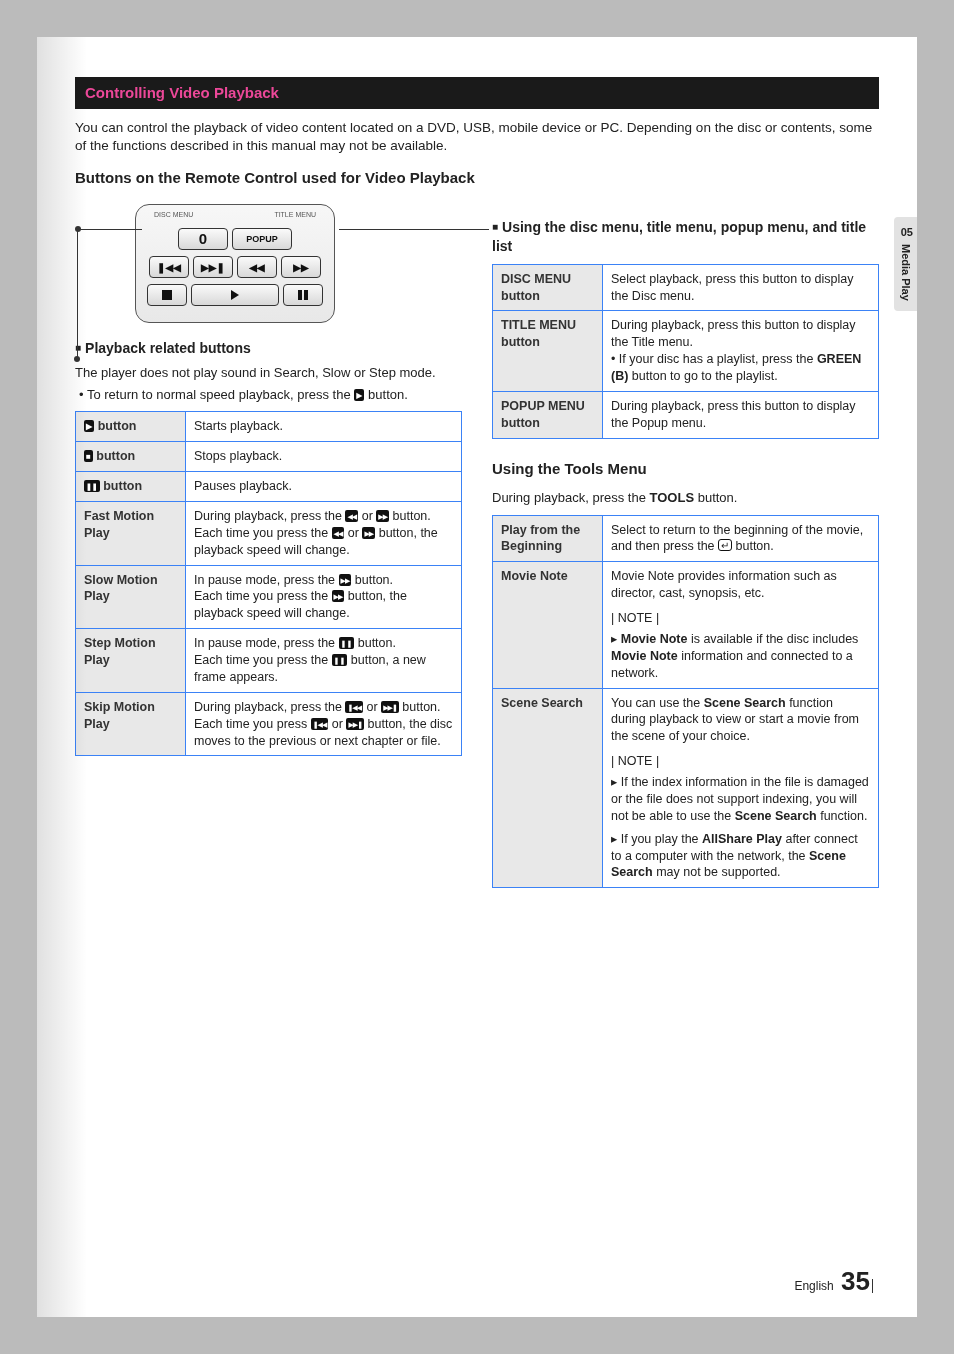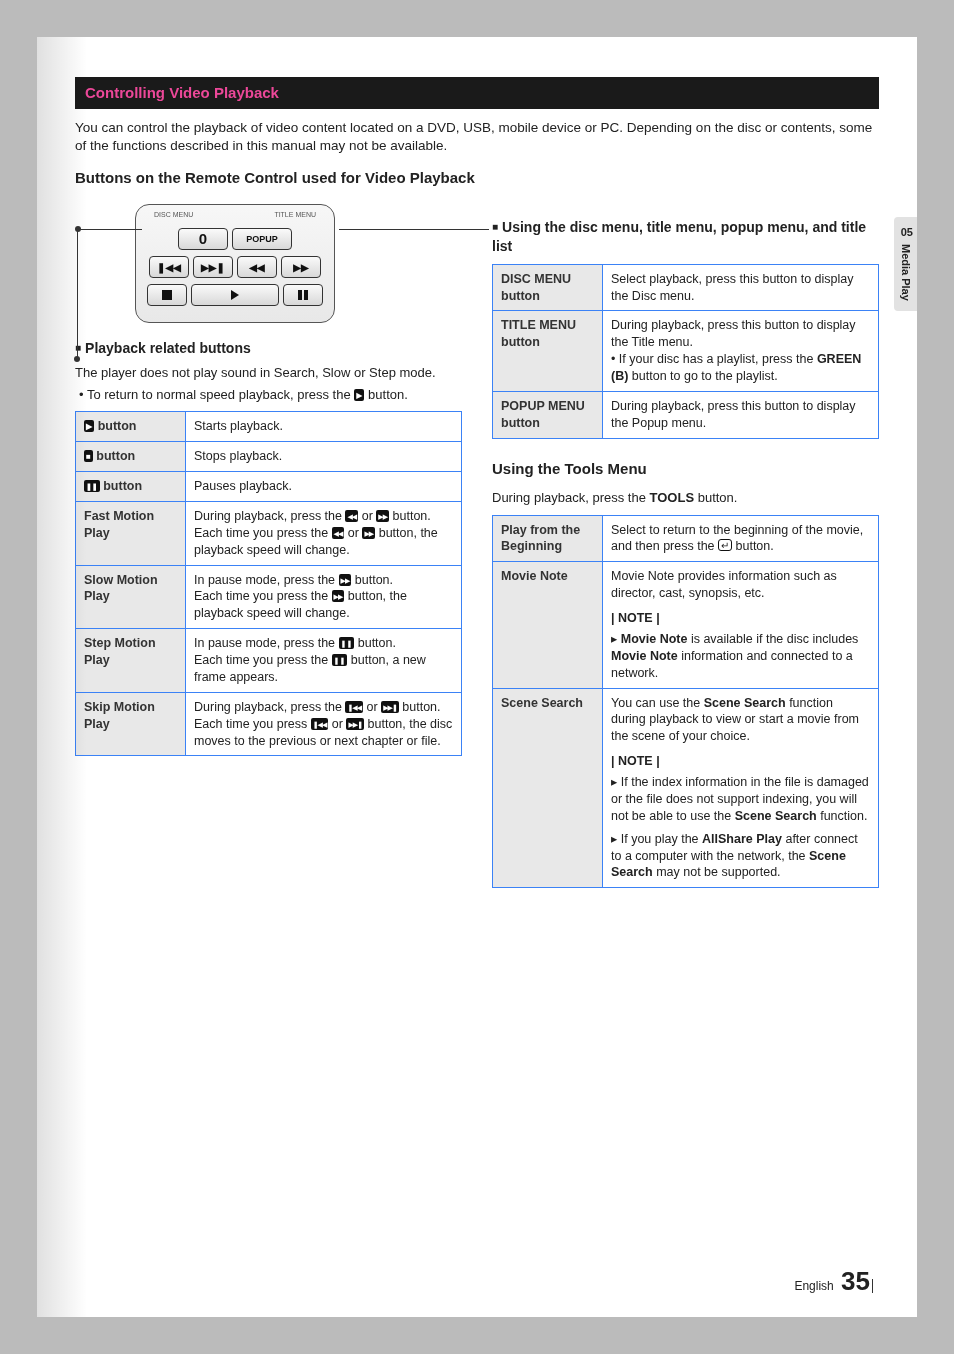--- a/index.html
+++ b/index.html
@@ -151,21 +151,21 @@
     position:relative;
     vertical-align:-1px;
   }
   .icon-enter::after{
     content:"↵";
     font-size:10px;
     position:absolute;
     left:2px;top:-1px;
   }
 
-  .note-bar { font-weight:bold; }
+  .note-bar { font-weight:normal; }
   .note-item::before { content:"▸ "; }
   .bullet::before { content:"• "; }
 
   .footer { position:absolute; bottom:18px; right:38px; font-size:12px; }
   .footer .pg { font-size:26px; font-weight:bold; margin-left:4px; }
   .footer .bar { border-left:1px solid #333; padding-left:6px; margin-left:2px;}
 </style>
 </head>
 <body>
 

